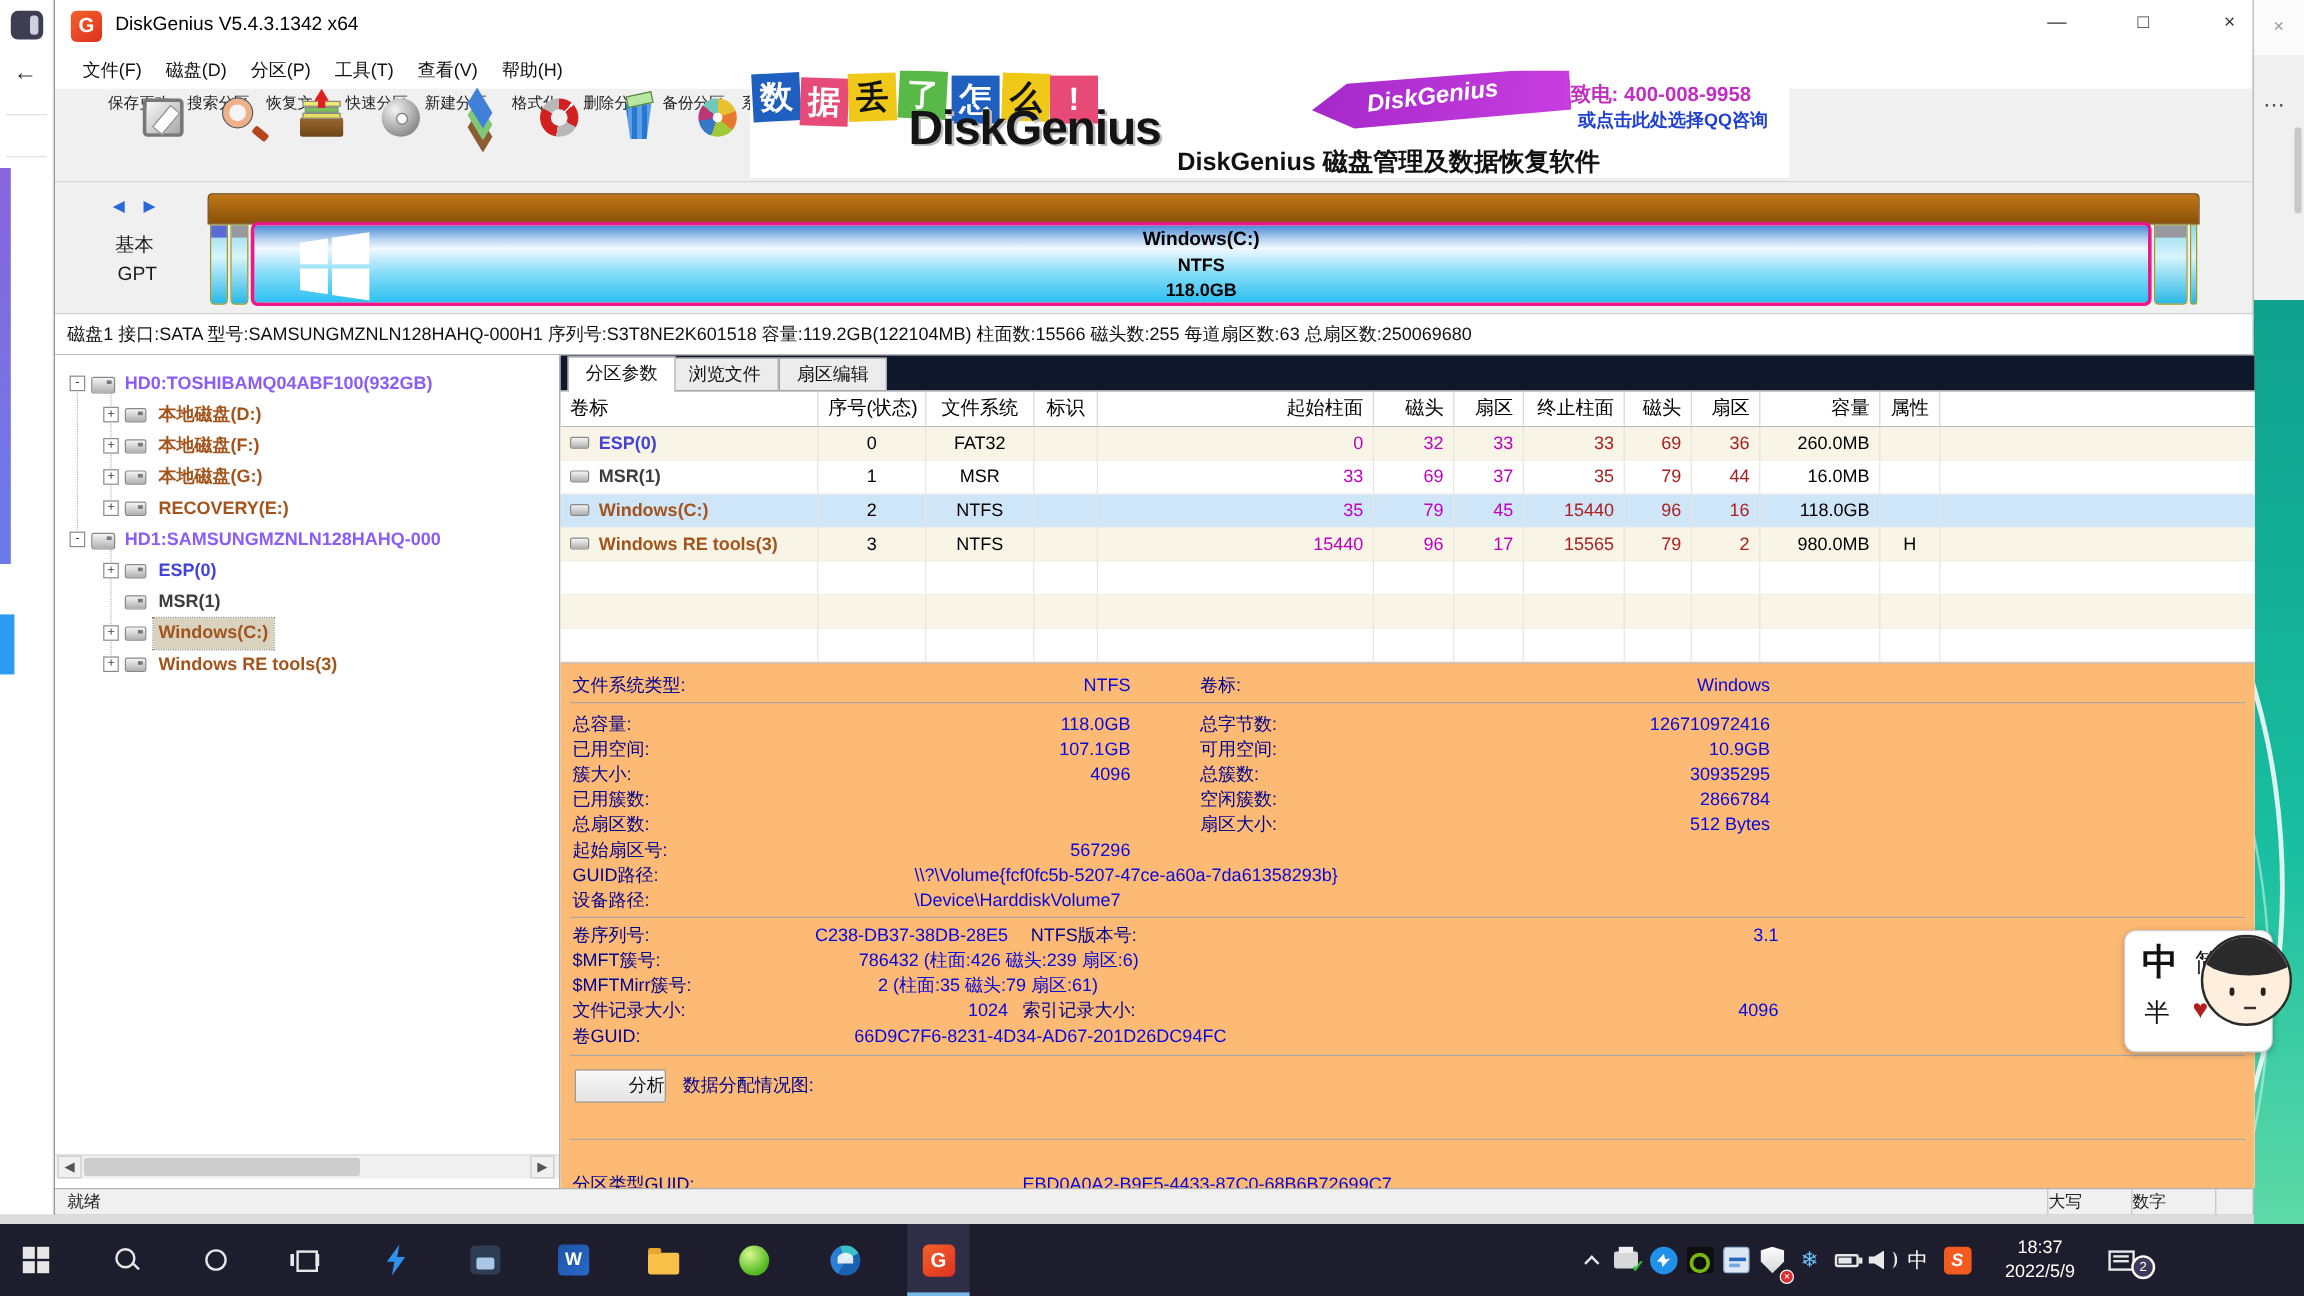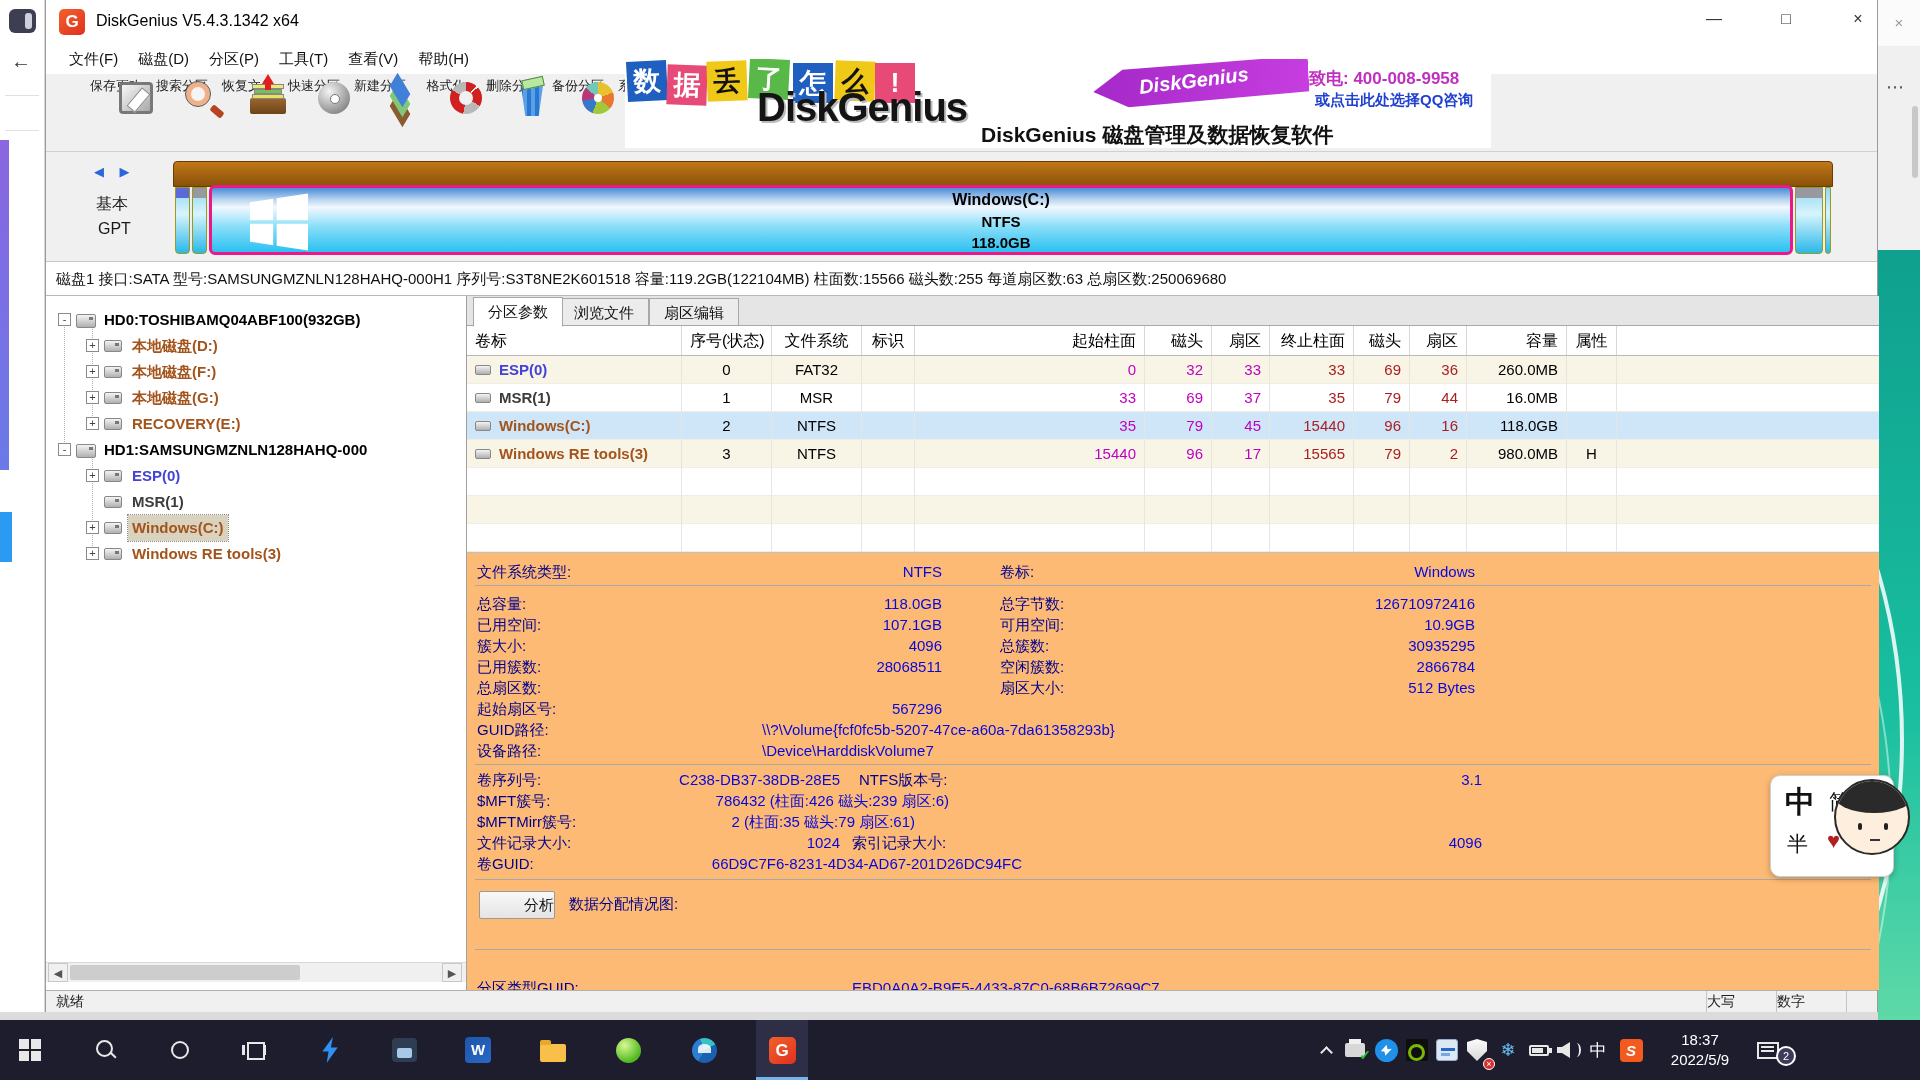--- a/index.html
+++ b/index.html
@@ -100,31 +100,31 @@
   .tree{position:absolute;left:0;top:296px;width:420px;height:694px;background:#fff}
   .tree-item{position:absolute;left:0;width:100%;height:26px;line-height:26px;font-size:15px;font-weight:bold}
   .exp{position:absolute;width:13px;height:13px;top:6px;border:1px solid #8a8a8a;background:#fff;font-size:11px;line-height:11px;text-align:center;color:#444;font-weight:normal}
   .lv0 .exp{left:12px}.lv1 .exp{left:40px}
   .t-ico{position:absolute;top:7px;width:18px;height:12px;background:linear-gradient(180deg,#f4f4f4,#b0b0b0);border:1px solid #888;border-radius:2px}
   .t-ico::after{content:"";position:absolute;right:2px;top:2px;width:4px;height:3px;background:#777}
   .lv0 .t-ico{left:30px;width:20px;height:14px}
   .lv1 .t-ico{left:58px}
   .t-label{position:absolute;white-space:nowrap;padding:0 4px}
   .lv0 .t-label{left:54px}.lv1 .t-label{left:82px}
-  .c-disk{color:#000000}.c-brown{color:#a3541c}.c-blue{color:#4343d8}.c-gray{color:#3c3c3c}
+  .c-disk{color:#8b5cf6}.c-brown{color:#a3541c}.c-blue{color:#4343d8}.c-gray{color:#3c3c3c}
   .sel .t-label{background:#d9d2bf;outline:1px dotted #8a8a8a}
   .tree-guide{position:absolute;width:0;border-left:1px dotted #b0b0b0}
   .hscroll{position:absolute;left:0;top:666px;width:420px;height:20px;background:#f0f0f0;border-top:1px solid #d8d8d8}
   .hs-btn{position:absolute;top:0;width:20px;height:19px;background:#f0f0f0;border:1px solid #c8c8c8;color:#555;font-size:11px;text-align:center;line-height:18px}
   .hs-left{left:2px}.hs-right{right:4px}
   .hs-thumb{position:absolute;left:24px;top:2px;width:230px;height:15px;background:#cdcdcd;border-radius:2px}
 
   
   .rp{position:absolute;left:420px;top:296px;width:1413px;height:694px;background:#fff;border-left:1px solid #a0a0a0;overflow:hidden}
-  .tabs{position:absolute;left:0;top:0;width:100%;height:30px;background:#e5e5e5}
+  .tabs{position:absolute;left:0;top:0;width:100%;height:30px;background:#0f172a}
   .tabs::after{content:"";position:absolute;left:0;bottom:0;width:100%;height:1px;background:#a8a8a8}
   .tab{position:absolute;top:2px;height:28px;line-height:27px;padding:0 14px;font-size:15px;color:#111;border:1px solid #a8a8a8;background:#ececec;z-index:1}
   .tab.active{background:#fff;border-bottom:1px solid #fff;top:1px;height:30px;z-index:2}
   .grid-row{display:grid;grid-template-columns:215px 90px 90px 53px 230px 67px 58px 84px 56px 57px 100px 50px 1fr;position:absolute;left:0;width:100%}
   .thead{top:30px;height:30px;line-height:30px;font-size:16px;color:#000;border-bottom:1px solid #b8b8b8}
   .thead>div{border-right:1px solid #d8d8d0;padding:0 8px;overflow:hidden;white-space:nowrap}
   .thead>div:last-child{border-right:none}
   .trow{height:28px;line-height:28px;font-size:15px}
   .trow>div{border-right:1px solid #e6e6de;border-bottom:1px solid #eeeee6;padding:0 8px;overflow:hidden;white-space:nowrap}
   .trow>div:last-child{border-right:none}
@@ -562,21 +562,20 @@
             <span class="dv2">10.9GB</span>
         </div>
         <div class="drow" style="top:82px">
           <span class="dl">簇大小:</span>
             <span class="dv1">4096</span>
           <span class="dl2">总簇数:</span>
             <span class="dv2">30935295</span>
         </div>
         <div class="drow" style="top:103px">
           <span class="dl">已用簇数:</span>
-            <span class="dv1">28068511</span>
           <span class="dl2">空闲簇数:</span>
             <span class="dv2">2866784</span>
         </div>
         <div class="drow" style="top:124px">
           <span class="dl">总扇区数:</span>
           <span class="dl2">扇区大小:</span>
             <span class="dv2">512 Bytes</span>
         </div>
         <div class="drow" style="top:145px">
           <span class="dl">起始扇区号:</span>

